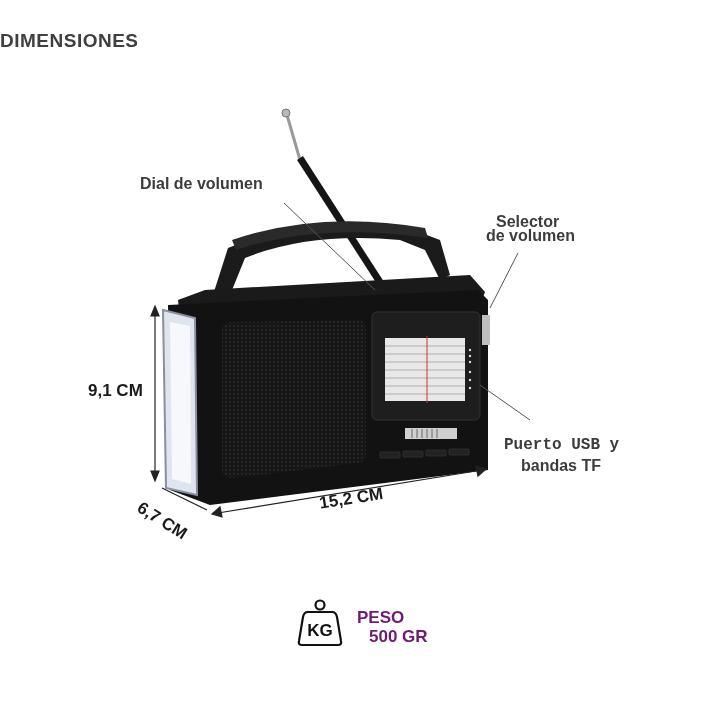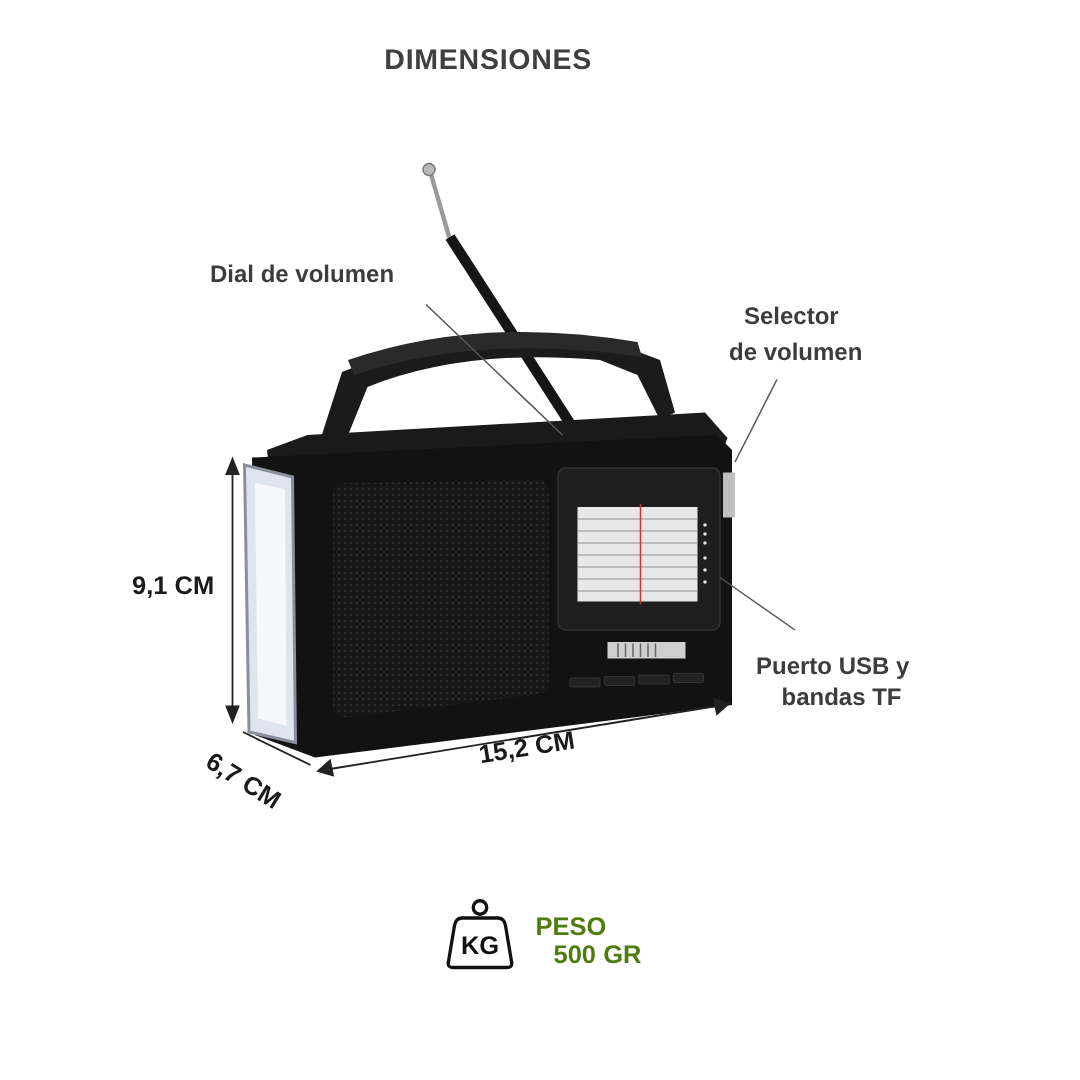--- a/index.html
+++ b/index.html
@@ -1,22 +1,22 @@
 <!DOCTYPE html>
 <html><head>
 <meta charset="utf-8">
 <style>
   html, body { margin:0; padding:0; background:#ffffff; }
   body { width:720px; height:720px; position:relative; overflow:hidden;
          font-family:"Liberation Sans", "DejaVu Sans", sans-serif; }
-  .title { position:absolute; top:30px; left:0; width:651px; text-align:center;
+  .title { position:absolute; top:30px; left:0; width:651px; 
            font-weight:700; font-size:19px; color:#3f3f3f; letter-spacing:0.5px; }
   .label { position:absolute; font-weight:700; color:#3c3c3c; font-size:16px; line-height:20px; }
   .dim { position:absolute; font-weight:700; color:#1a1a1a; font-size:17px; }
-  .weight-text { position:absolute; font-weight:700; color:#4d7c0f; font-size:17px; line-height:19px; }
+  .weight-text { position:absolute; font-weight:700; color:#701a75; font-size:17px; line-height:19px; }
   svg.art { position:absolute; left:0; top:0; }
 </style>
 </head>
 <body>
 
 <div class="title">DIMENSIONES</div>
 
 <svg class="art" width="720" height="720" viewBox="0 0 720 720">
 
   <g>
@@ -105,23 +105,23 @@
 
   <g fill="none" stroke="#111" stroke-width="2.2">
     <circle cx="320" cy="605" r="4.5"></circle>
     <path d="M308 612 L332 612 Q336 612 337 617 L341 641 Q342 645 338 645 L302 645 Q298 645 299 641 L303 617 Q304 612 308 612 Z"></path>
   </g>
 </svg>
 
 <div style="position:absolute; left:305px; top:621px; width:30px; text-align:center; font-weight:700; font-size:17px; color:#111;">KG</div>
 
 <div class="label" style="left:140px; top:174px;">Dial de volumen</div>
-<div class="label" style="left:496px; top:202px;">Selector</div>
+<div class="label" style="left:496px; top:212px;">Selector</div>
 <div class="label" style="left:486px; top:226px;">de volumen</div>
-<div class="label" style="left:504px; top:435px;">Puerto USB y</div>
+<div class="label" style="left:504px; top:435px;font-family:Liberation Mono, monospace;">Puerto USB y</div>
 <div class="label" style="left:521px; top:456px;">bandas TF</div>
 
 <div class="dim" style="left:88px; top:381px;">9,1 CM</div>
 <div class="dim" style="left:144px; top:498px; transform:rotate(32deg); transform-origin:left top;">6,7 CM</div>
 <div class="dim" style="left:318px; top:494px; transform:rotate(-9deg); transform-origin:left top;">15,2 CM</div>
 
 <div class="weight-text" style="left:357px; top:608px;">PESO</div>
 <div class="weight-text" style="left:357px; top:627px;margin-left:12px;">500 GR</div>
 
 </body></html>

